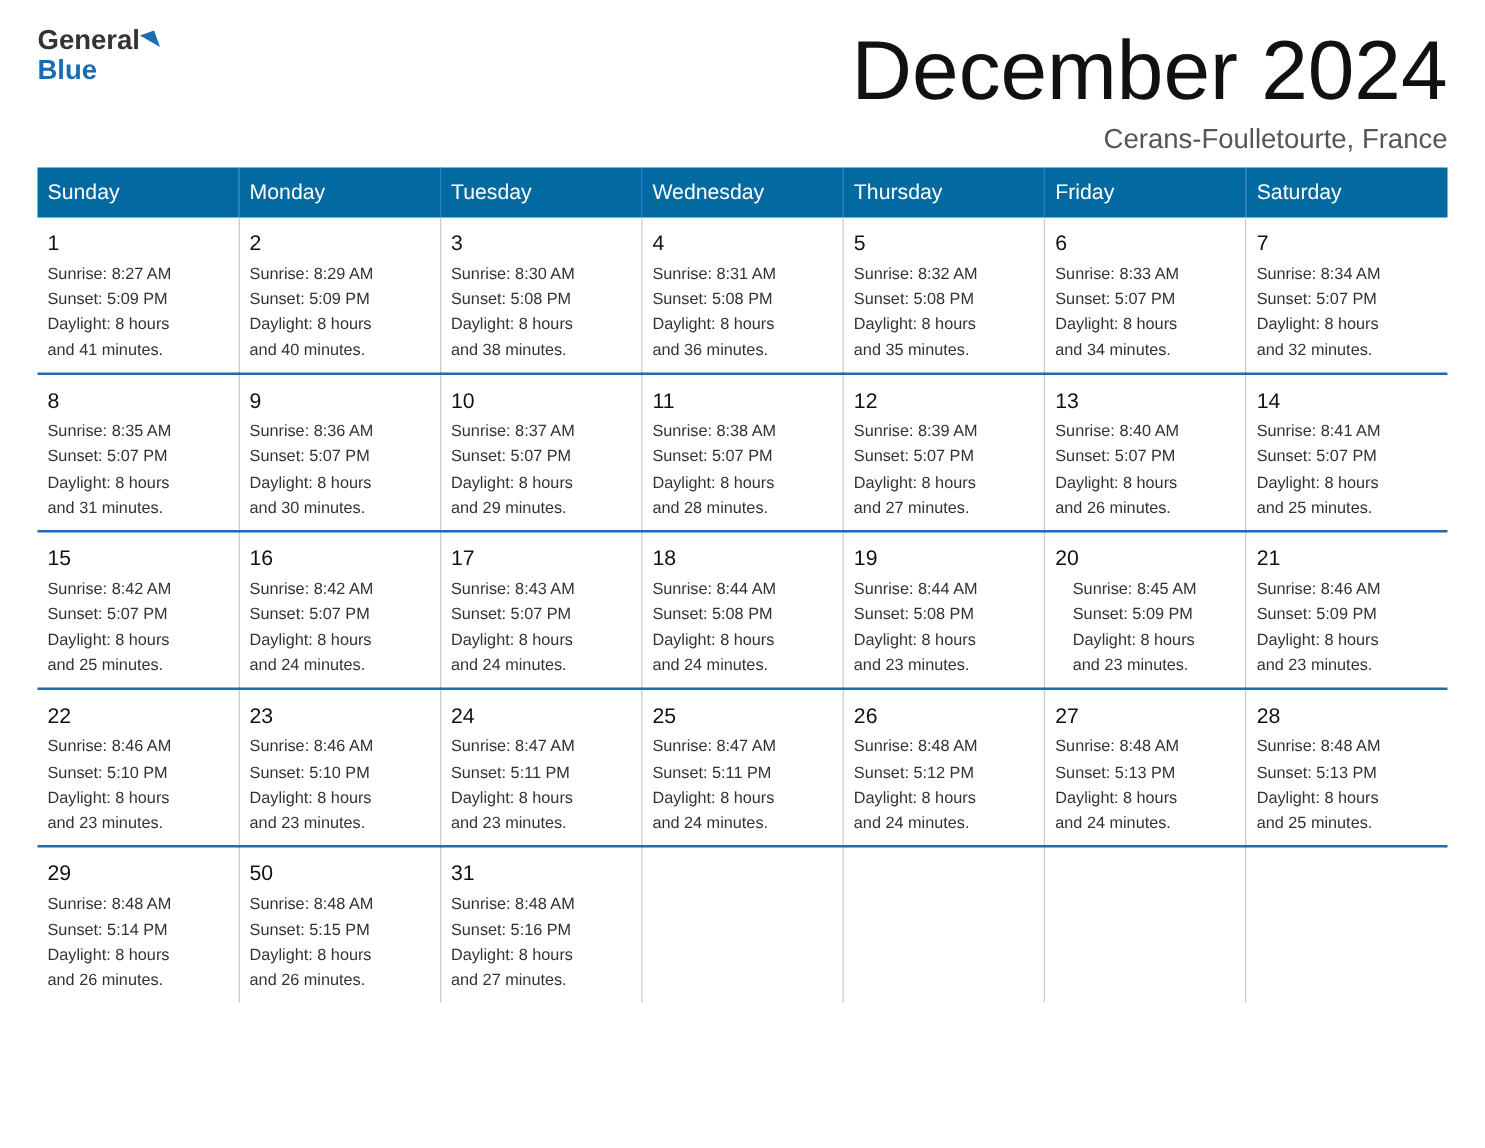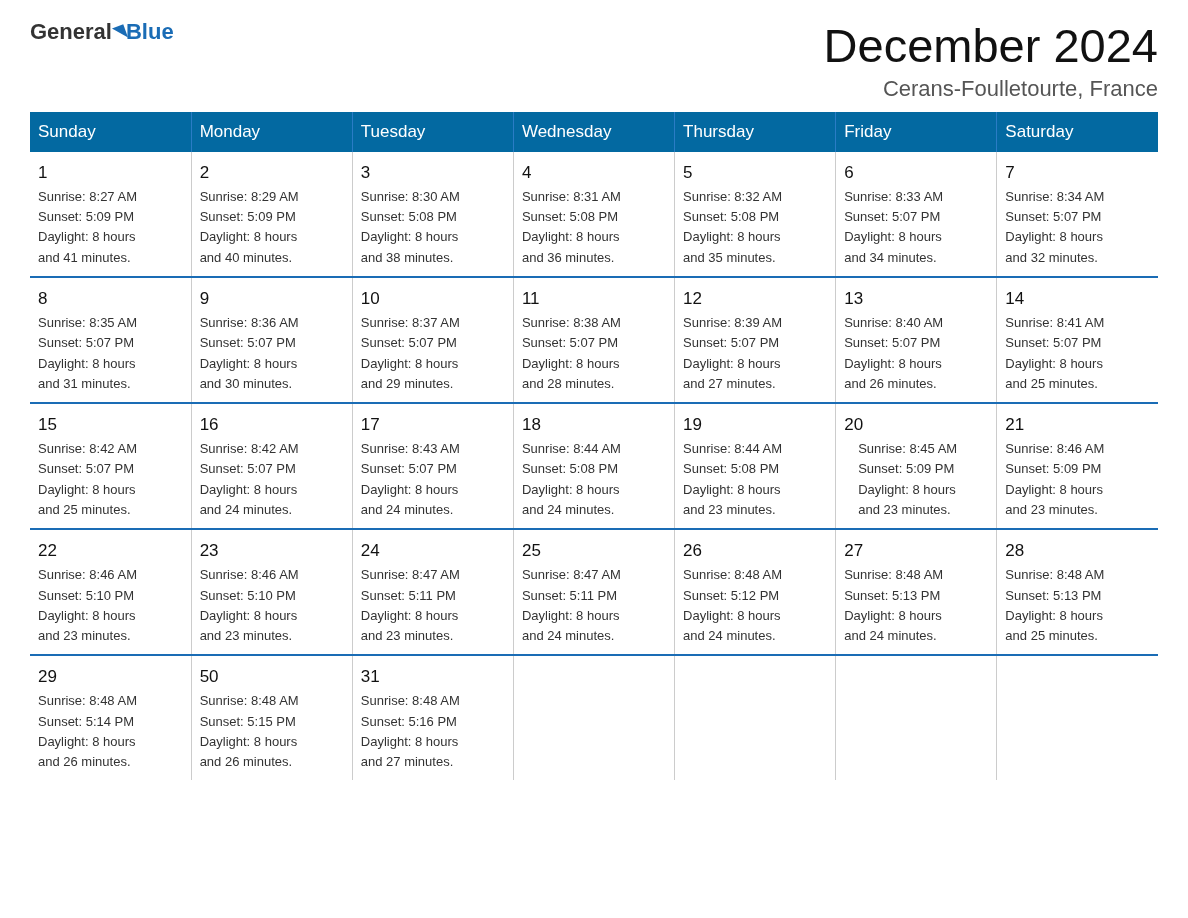--- a/index.html
+++ b/index.html
@@ -12,42 +12,42 @@
       padding: 20px 30px;
     }
     .header-row {
       display: flex;
       justify-content: space-between;
       align-items: flex-start;
       margin-bottom: 10px;
     }
     .logo {
       display: flex;
-      flex-direction: row;
+      flex-direction: column;
       font-size: 22px;
       font-weight: bold;
       line-height: 1.1;
     }
     .logo-general { color: #333; }
     .logo-blue { color: #1a6cb5; }
     .logo-triangle {
       display: inline-block;
       width: 0; height: 0;
       border-left: 12px solid transparent;
       border-right: 0px solid transparent;
       border-top: 14px solid #1a6cb5;
       margin-left: 2px;
       vertical-align: middle;
       transform: rotate(-20deg);
     }
     .title-block {
       text-align: right;
     }
     .month-title {
-      font-size: 47px;
+      font-size: 67px;
       font-weight: 300;
       color: #111;
       line-height: 1.1;
     }
     .location {
       font-size: 22px;
       color: #555;
       margin-top: 4px;
     }
     table {

